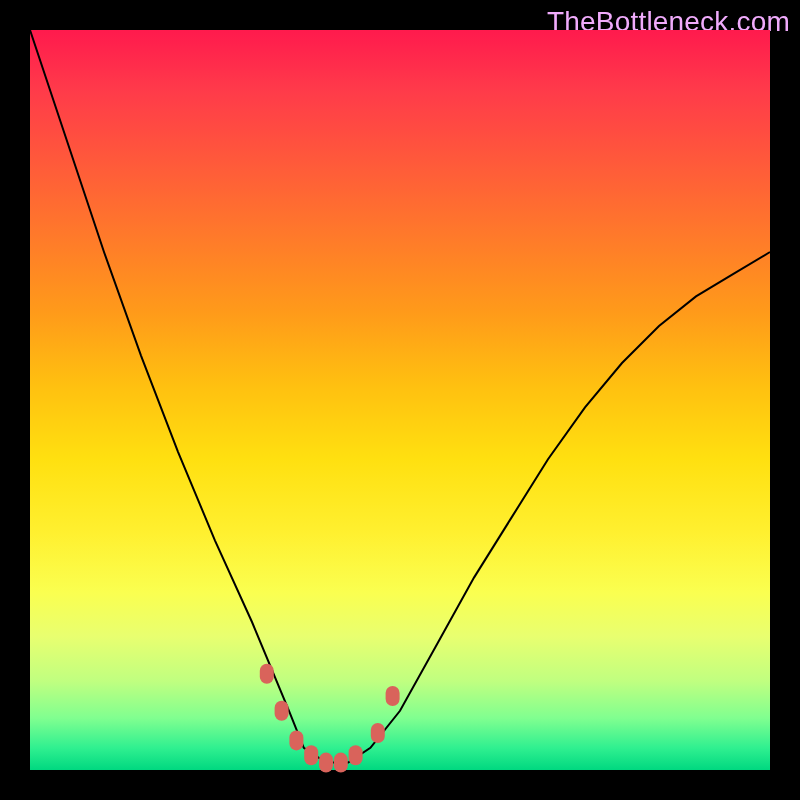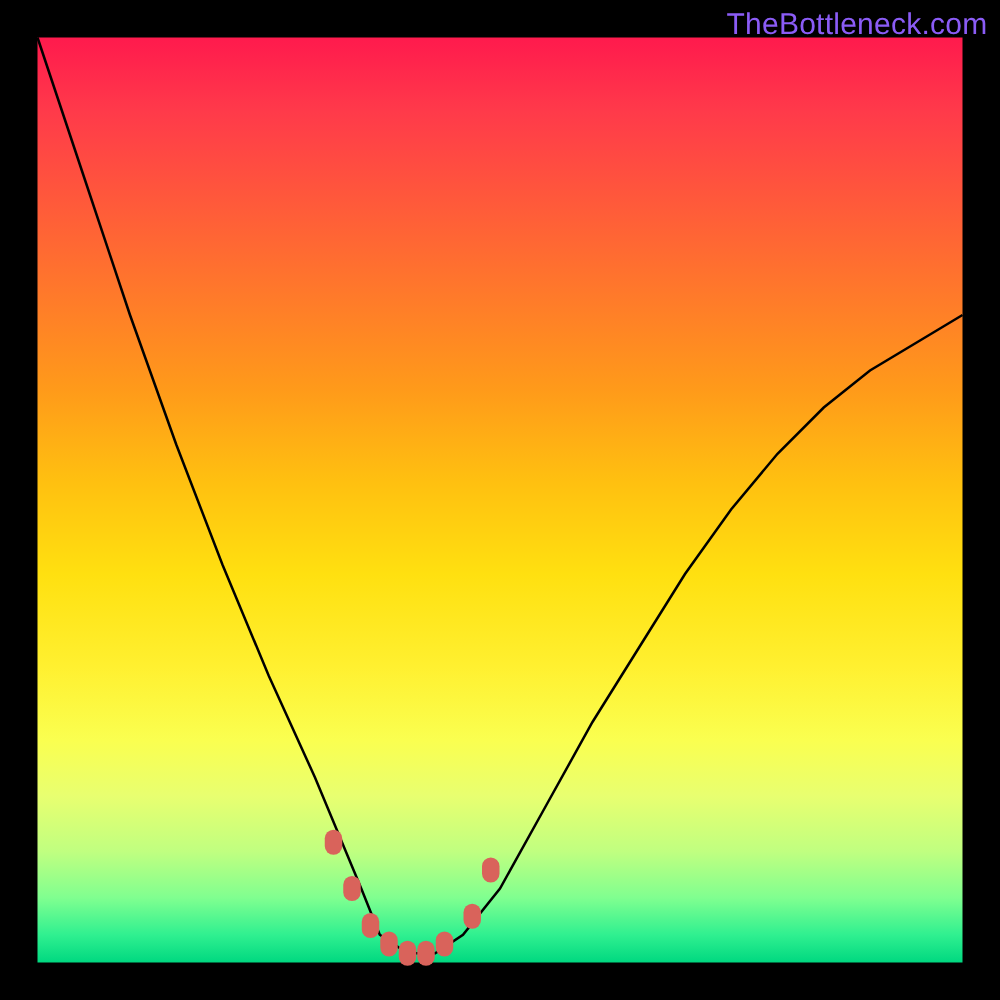--- a/index.html
+++ b/index.html
@@ -31,22 +31,22 @@
       #80ff90 93%,
       #30f090 97%,
       #00d880 100%
     );
   }
   .watermark {
     position: absolute;
     top: 6px;
     right: 10px;
     font-family: Arial, Helvetica, sans-serif;
-    font-size: 24px;
-    color: #8b5cf6;
+    font-size: 28px;
+    color: #f0abfc;
     letter-spacing: 0.2px;
   }
   svg.curve-layer {
     position: absolute;
     left: 0;
     top: 0;
     width: 740px;
     height: 740px;
     overflow: visible;
   }

